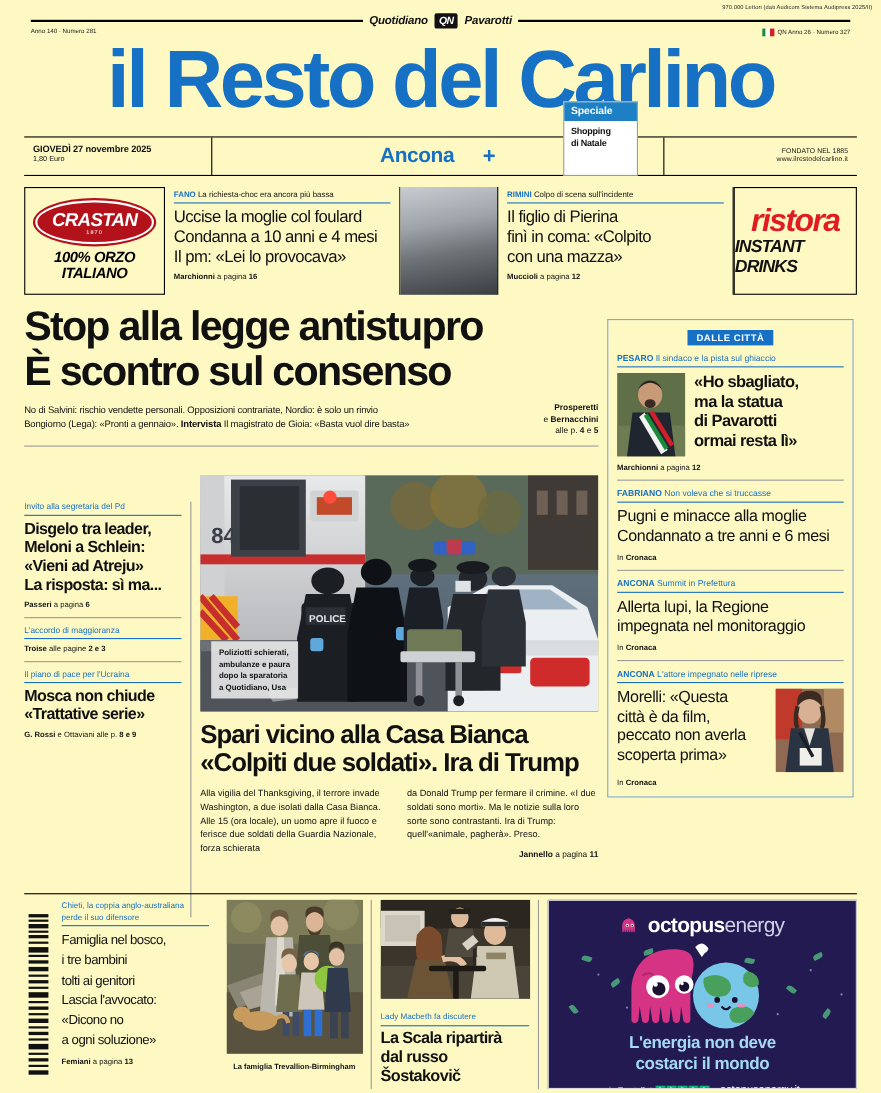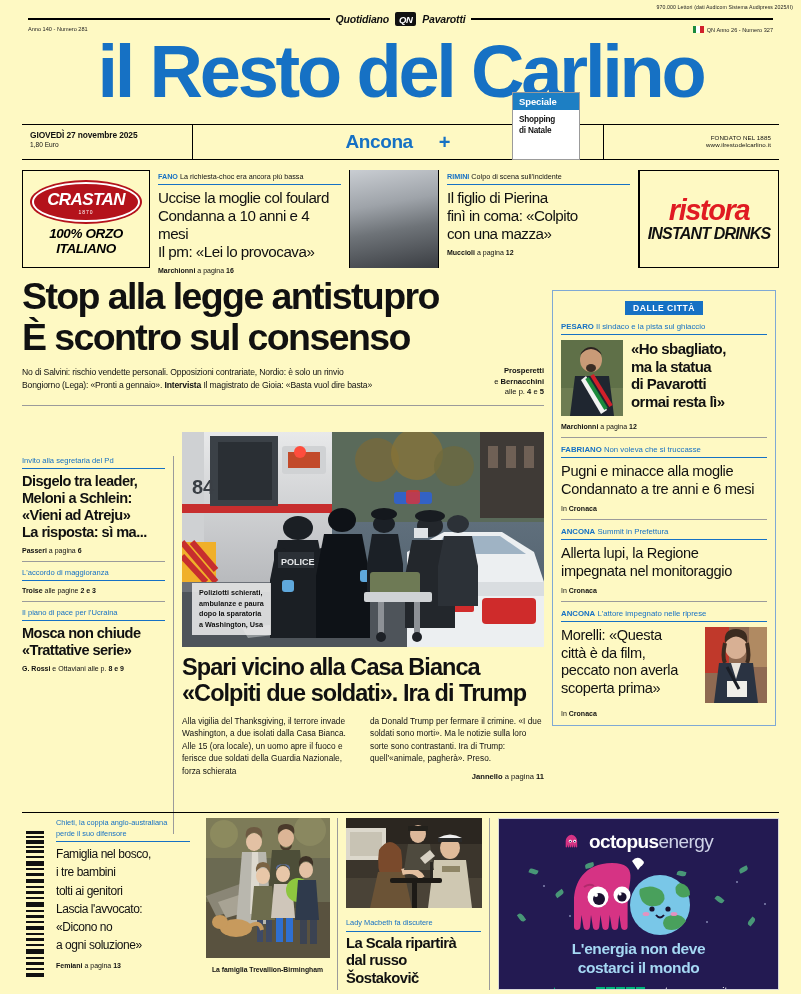--- a/index.html
+++ b/index.html
@@ -92,21 +92,21 @@
   .crastan-oval {
     width: 108px; height: 40px; border-radius: 50%; background:#b4121b;
     border: 2.5px solid #fff; box-shadow: 0 0 0 2px #b4121b;
     display:flex; flex-direction:column; align-items:center; justify-content:center;
     color:#fff; margin-bottom: 4px;
   }
   .crastan-oval .c1 { font-size: 17px; font-weight:700; font-style:italic; letter-spacing:-.6px; }
   .crastan-oval .c2 { font-size: 5px; letter-spacing: 1px; margin-top:-1px; }
   .crastan-sub { text-align:center; font-size: 13.5px; font-weight:700; font-style:italic;
     line-height: 15px; letter-spacing:-.4px; color:#000; }
-  .ristora-box { width: 140px; border: 1px solid #000; display:flex; flex-direction:column;
+  .ristora-box { width: 112px; border: 1px solid #000; display:flex; flex-direction:column;
     align-items:center; justify-content:center; }
   .ristora-1 { font-size: 29px; font-weight:700; font-style:italic; color:#e01b22; letter-spacing:-1.4px; line-height:30px;}
   .ristora-2 { font-size: 16px; font-weight:700; font-style:italic; color:#111; letter-spacing:-.8px; line-height:18px;}
 
   .strip-item { flex: 1; padding: 2px 8px 0 8px; position: relative; }
   .strip-item.withborder { border-right: 1px solid #000; }
   .kicker { font-size: 7.2px; line-height: 10px; padding-bottom: 2px;
     border-bottom: 1px solid #1671c4; margin-bottom: 4px; color: #111; }
   .kicker b { color: #1671c4; font-weight: 700; }
   .strip-title { font-size: 15.2px; line-height: 18px; letter-spacing: -.5px; color:#111; }
@@ -455,21 +455,21 @@
         <rect x="232" y="170" width="6" height="32" fill="#8d9196"></rect>
         <circle cx="199" cy="205" r="5" fill="#1d2126"></circle>
         <circle cx="235" cy="205" r="5" fill="#1d2126"></circle>
         <rect x="212" y="60" width="38" height="12" rx="3" fill="#2d60d8" opacity=".85"></rect>
         <rect x="224" y="58" width="14" height="14" rx="3" fill="#d33" opacity=".8"></rect>
       </svg>
       <div class="cap-overlay">
         <div>Poliziotti schierati,</div>
         <div>ambulanze e paura</div>
         <div>dopo la sparatoria</div>
-        <div>a Washington, Usa</div>
+        <div>a Quotidiano, Usa</div>
       </div>
     </div>
 
     <div class="center-h1">
       <div>Spari vicino alla Casa Bianca</div>
       <div>«Colpiti due soldati». Ira di Trump</div>
     </div>
 
     <div class="center-body">
       <div class="col">Alla vigilia del Thanksgiving, il terrore invade Washington, a due isolati dalla Casa Bianca. Alle 15 (ora locale), un uomo apre il fuoco e ferisce due soldati della Guardia Nazionale, forza schierata</div>

